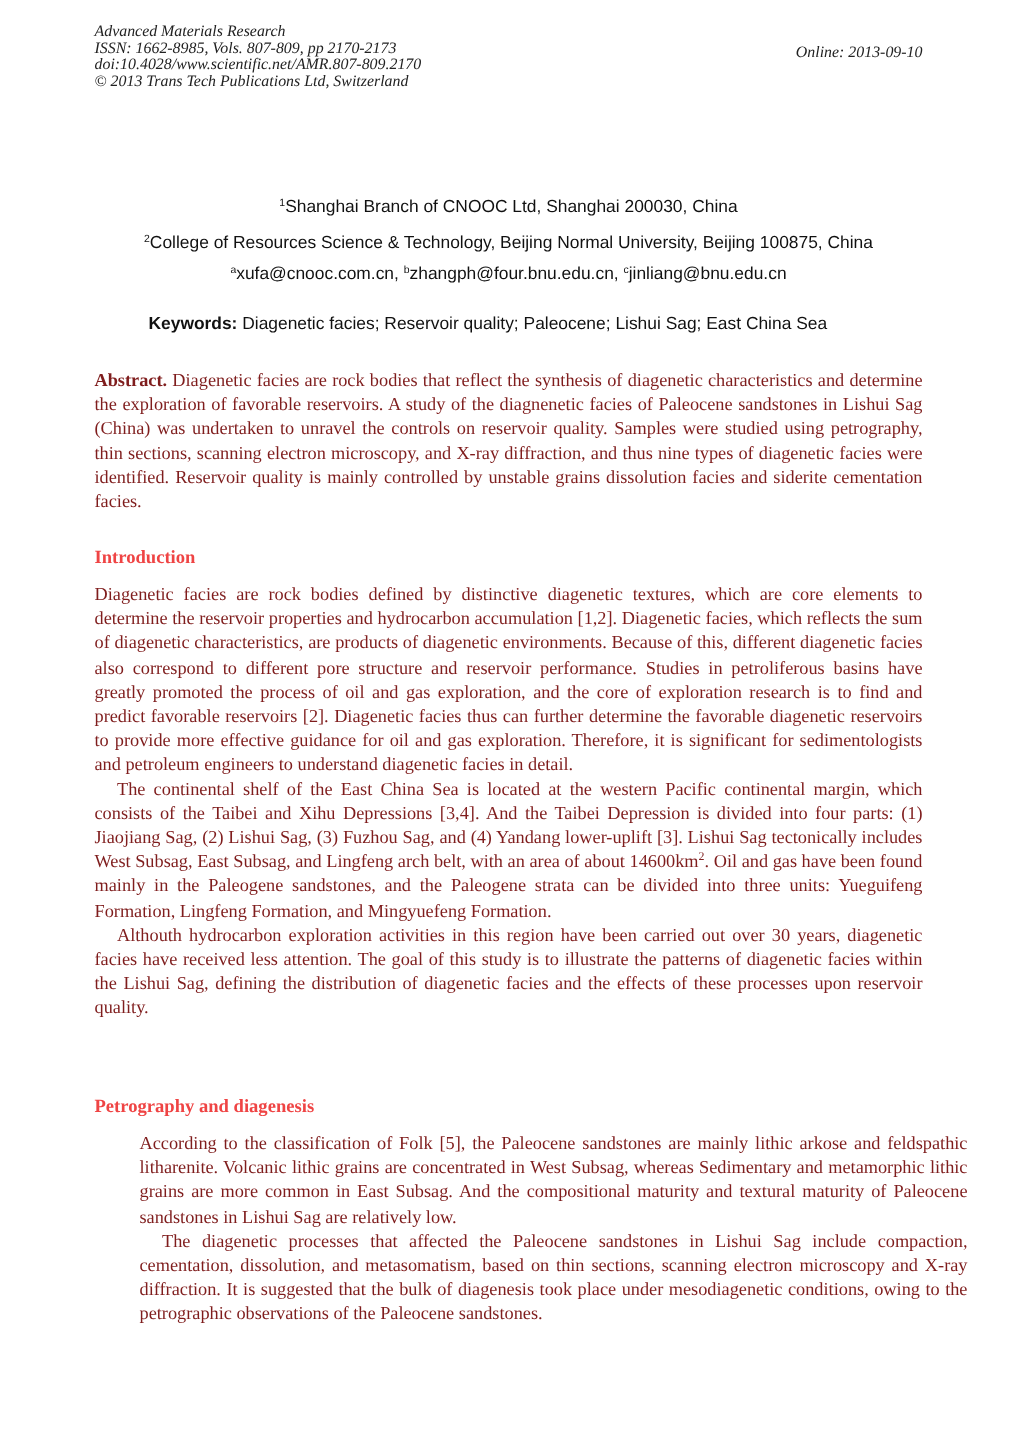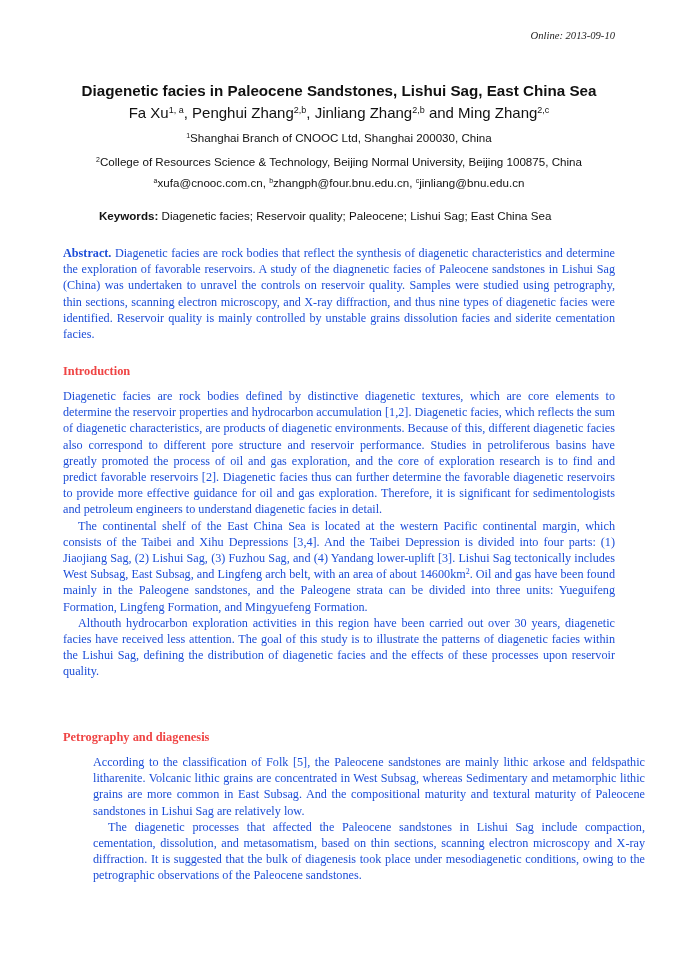--- a/index.html
+++ b/index.html
@@ -19,44 +19,48 @@
          font-family: "Liberation Sans", sans-serif; font-size: 11.6px; color: #111; }
   .aff1 { top: 131px; }
   .aff2 { top: 155px; }
   .emails { position: absolute; left: 30px; right: 30px; top: 176px; text-align: center;
             font-family: "Liberation Sans", sans-serif; font-size: 11.6px; color: #111; }
 
   .keywords { position: absolute; left: 63px; top: 209px; font-family: "Liberation Sans", sans-serif; font-size: 11.6px; color: #111; }
   .keywords b { font-weight: bold; padding-left: 36px; }
 
   .body-text { position: absolute; left: 63px; width: 552px; font-family: "Liberation Serif", serif;
-               font-size: 12.2px; line-height: 16.2px; text-align: justify; color: #1d4ed8; }
+               font-size: 12.2px; line-height: 16.2px; text-align: justify; color: #7f1d1d; }
   .body-text p { margin: 0; }
   .body-text p.indent { text-indent: 15px; }
   .abstract { top: 245px; }
   .abstract b { font-weight: bold; }
 
   .section-heading { position: absolute; left: 63px; font-family: "Liberation Serif", serif; font-weight: bold;
                      font-size: 12.4px; color: #ef4444; }
   .h-intro { top: 364px; }
   .intro { top: 388px; }
   .h-petro { top: 730px; }
   .petro { top: 754px; margin-left: 30px; }
   .body-text sup { font-size: 0.65em; vertical-align: 0.55em; line-height: 0; }
 </style>
 </head>
 <body>
 
 <div class="page">
 
+  <div class="hdr hdr-left">
+    <div>Advanced Materials Research</div>
+    <div>ISSN: 1662-8985, Vols. 807-809, pp 2170-2173</div>
+    <div>doi:10.4028/www.scientific.net/AMR.807-809.2170</div>
+    <div>© 2013 Trans Tech Publications Ltd, Switzerland</div>
+  </div>
   <div class="hdr hdr-right">Online: 2013-09-10</div>
 
-  <div class="title">Diagenetic facies in Paleocene Sandstones, Lishui Sag, East China Sea</div>
 
-  <div class="authors"><span>Fa Xu</span><sup>1, a</sup><span>, </span><span>Penghui Zhang</span><sup>2,b</sup><span>, </span><span>Jinliang Zhang</span><sup>2,b</sup><span> and </span><span>Ming Zhang</span><sup>2,c</sup></div>
 
   <div class="aff aff1"><sup>1</sup><span>Shanghai Branch of CNOOC Ltd, Shanghai 200030, China</span></div>
   <div class="aff aff2"><sup>2</sup><span>College of Resources Science &amp; Technology, Beijing Normal University, Beijing 100875, China</span></div>
 
   <div class="emails"><sup>a</sup><span>xufa@cnooc.com.cn</span><span>, </span><sup>b</sup><span>zhangph@four.bnu.edu.cn</span><span>, </span><sup>c</sup><span>jinliang@bnu.edu.cn</span></div>
 
   <div class="keywords"><b>Keywords:</b><span> Diagenetic facies; Reservoir quality; Paleocene; Lishui Sag; East China Sea</span></div>
 
   <div class="body-text abstract">
     <p><b>Abstract.</b><span> Diagenetic facies are rock bodies that reflect the synthesis of diagenetic characteristics and determine the exploration of favorable reservoirs. A study of the diagnenetic facies of Paleocene sandstones in Lishui Sag (China) was undertaken to unravel the controls on reservoir quality. Samples were studied using petrography, thin sections, scanning electron microscopy, and X-ray diffraction, and thus nine types of diagenetic facies were identified. Reservoir quality is mainly controlled by unstable grains dissolution facies and siderite cementation facies.</span></p>

